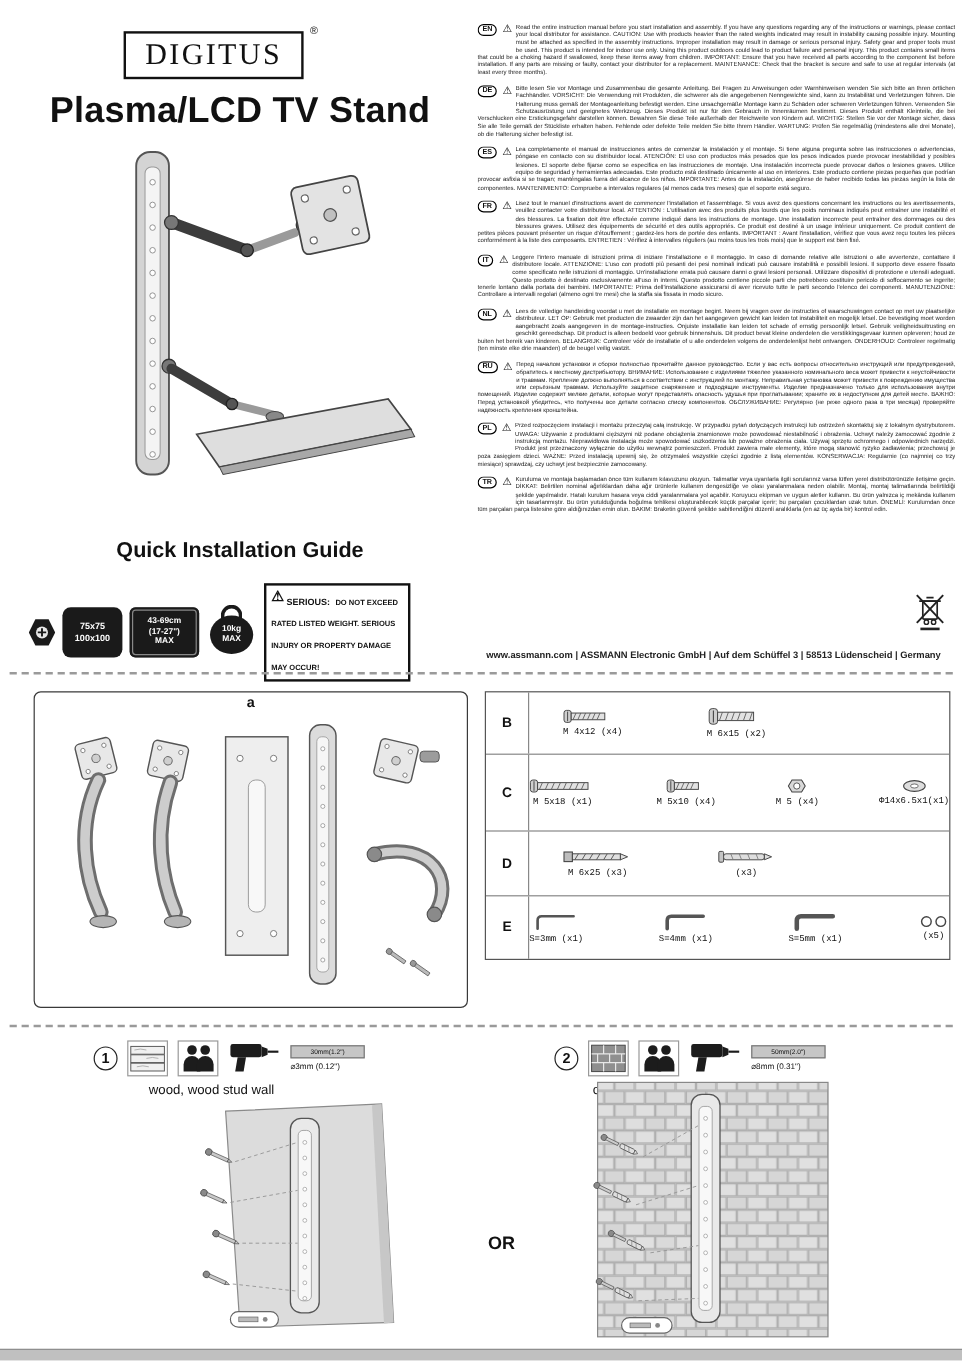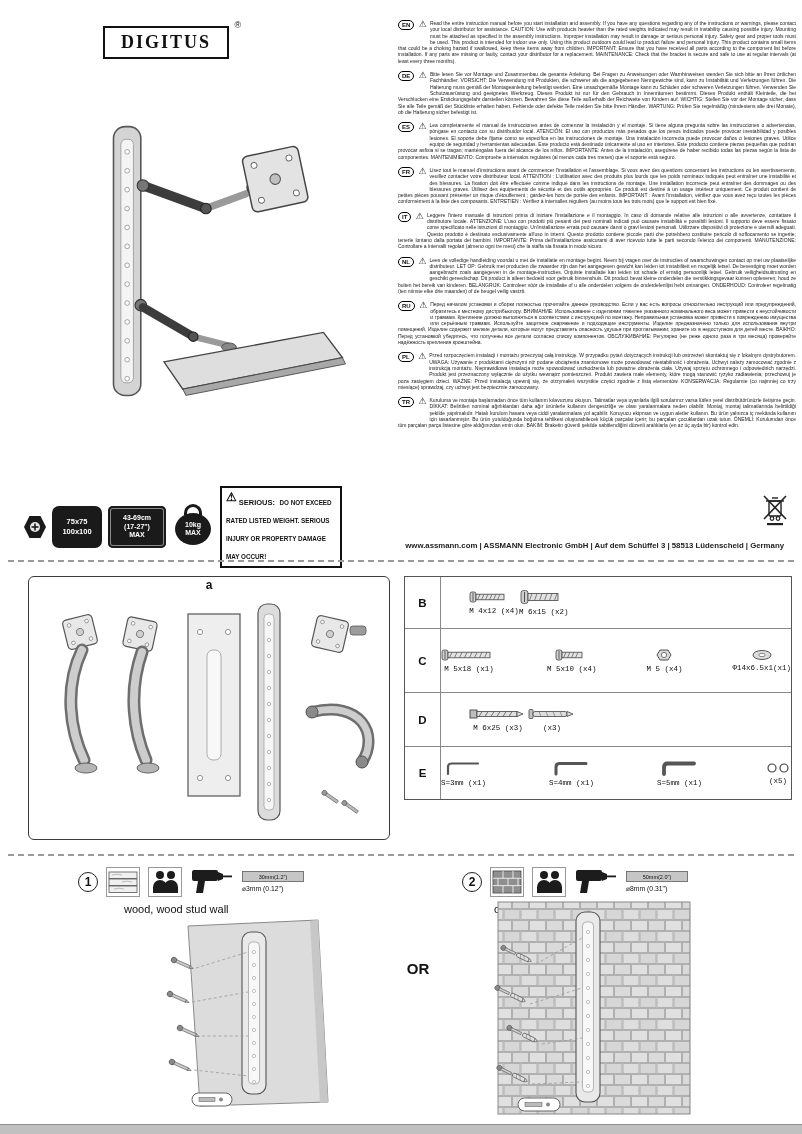--- a/index.html
+++ b/index.html
@@ -3,21 +3,21 @@
 <meta charset="utf-8">
 <style>
   * { margin:0; padding:0; box-sizing:border-box; }
   html,body { background:#ffffff; }
   .page { position:relative; width:802px; height:1134px; background:#fff;
           font-family:"Liberation Sans", sans-serif; color:#111; overflow:hidden; margin:0 auto; }
 
   
   .logo-wrap { position:absolute; left:103px; top:26px; }
   .logo-box { display:inline-block; border:2.5px solid #111; padding:4px 16px; }
-  .logo-text { font-family:"Liberation Serif", serif; font-weight:bold; font-size:18px; letter-spacing:2px; }
+  .logo-text { font-family:"Liberation Serif", serif; font-weight:normal; font-size:25px; letter-spacing:2px; }
   .logo-reg { position:absolute; right:-12px; top:-6px; font-size:9px; }
   .title { position:absolute; left:10px; top:76px; width:380px; text-align:center;
            font-size:30px; font-weight:bold; letter-spacing:0.2px; }
   .product-art { position:absolute; left:40px; top:116px; width:315px; height:330px; }
   .guide-title { position:absolute; left:10px; top:448px; width:380px; text-align:center; font-size:18px; font-weight:bold; }
   .model { position:absolute; left:10px; top:472px; width:380px; text-align:center; font-size:12px; }
 
   .badge-row { position:absolute; left:24px; top:486px; width:352px; display:flex; align-items:center; gap:6px; }
   .vesa-badge { background:#1a1a1a; color:#fff; border-radius:7px; width:50px; height:42px;
                 display:flex; flex-direction:column; align-items:center; justify-content:center;
@@ -59,55 +59,56 @@
                      font-size:12px; font-weight:bold; }
   .exploded { position:absolute; left:1px; top:15px; width:358px; height:246px; }
 
   .ptable { position:absolute; left:404px; top:576px; width:388px; border:1.3px solid #555; background:#fff; }
   .prow { display:flex; border-bottom:1px solid #888; }
   .prow:last-child { border-bottom:none; }
   .prow-b { height:52px; } .prow-c { height:64px; } .prow-d { height:54px; } .prow-e { height:52px; }
   .pletter { width:36px; border-right:1px solid #888; display:flex; align-items:center; justify-content:center;
              font-weight:bold; font-size:11.5px; }
   .pitems { flex:1; display:flex; align-items:center; }
-  .prow-b .pitems, .prow-d .pitems { padding-left:28px; }
+  .prow-b .pitems, .prow-d .pitems { gap:70px; padding-left:28px; }
   .prow-c .pitems, .prow-e .pitems { justify-content:space-between; }
   .pitem { display:flex; flex-direction:column; align-items:center; gap:3px; }
   .plabel { font-family:"Liberation Mono", monospace; font-size:7.5px; white-space:nowrap; }
 
   
   .step-head { position:absolute; display:flex; align-items:center; gap:8px; height:32px; }
   .step1 { left:78px; top:866px; } .step2 { left:462px; top:866px; }
   .step-circle { width:20px; height:20px; border:1.7px solid #222; border-radius:50%;
                  display:flex; align-items:center; justify-content:center; font-size:12px; font-weight:bold; }
   .icon-box { width:34px; height:30px; border:1px solid #999; display:flex; align-items:center; justify-content:center; background:#fff; }
   .dim-wrap { display:flex; flex-direction:column; align-items:flex-start; }
   .dim-bar { display:block; background:#c6c6c6; border:1px solid #777; font-size:5.5px;
              padding:1.5px 6px; text-align:center; min-width:62px; }
   .dim-dia { display:block; font-size:6.8px; margin-top:3px; }
   .step-caption { position:absolute; font-size:11px; color:#111; }
   .cap1 { left:124px; top:903px; } .cap2 { left:494px; top:903px; }
   .wall1 { position:absolute; left:158px; top:916px; width:185px; height:192px; }
   .wall2 { position:absolute; left:478px; top:898px; width:232px; height:224px; }
-  .or-label { position:absolute; left:388px; top:960px; width:60px; text-align:center;
+  .or-label { position:absolute; left:388px; top:1028px; width:60px; text-align:center;
               font-size:15px; font-weight:bold; }
 
   .bottom-strip { position:absolute; left:0; bottom:0; width:802px; height:10px;
                   background:#c0c0c0; border-top:1px solid #8f8f8f; }
 </style>
 </head>
 <body>
 
 <div class="page">
 
   <div class="logo-wrap">
     <span class="logo-box"><span class="logo-text">DIGITUS</span></span>
     <span class="logo-reg">®</span>
   </div>
 
+  <div class="title">Plasma/LCD TV Stand</div>
 
   <svg class="product-art" viewBox="0 0 300 310" aria-hidden="true">
 
     <rect x="70" y="8" width="26" height="256" rx="11" fill="#d4d4d4" stroke="#555" stroke-width="1.5"></rect>
     <rect x="77" y="20" width="12" height="232" rx="5" fill="#f4f4f4" stroke="#999" stroke-width="0.8"></rect>
     <g fill="#fff" stroke="#888" stroke-width="0.7">
       <circle cx="83" cy="32" r="2.2"></circle>
         <circle cx="83" cy="50" r="2.2"></circle>
         <circle cx="83" cy="68" r="2.2"></circle>
       <circle cx="83" cy="86" r="2.2"></circle>
@@ -141,20 +142,21 @@
 
     <circle cx="96" cy="178" r="5.5" fill="#777" stroke="#333" stroke-width="1"></circle>
     <line x1="98" y1="180" x2="146" y2="208" stroke="#3c3c3c" stroke-width="8" stroke-linecap="round"></line>
     <line x1="146" y1="208" x2="178" y2="216" stroke="#9a9a9a" stroke-width="6" stroke-linecap="round"></line>
     <circle cx="146" cy="208" r="4.5" fill="#555" stroke="#222" stroke-width="1"></circle>
     <ellipse cx="180" cy="218" rx="7" ry="4" fill="#888" stroke="#444" stroke-width="0.8"></ellipse>
     <polygon points="118,232 270,204 288,228 136,258" fill="#dedede" stroke="#444" stroke-width="1.3"></polygon>
     <polygon points="136,258 288,228 291,234 139,264" fill="#a8a8a8" stroke="#444" stroke-width="0.8"></polygon>
   </svg>
 
+  <div class="guide-title">Quick Installation Guide</div>
 
   <div class="badge-row">
     <svg width="22" height="24" viewBox="0 0 22 24">
       <polygon points="5.5,1 16.5,1 22,12 16.5,23 5.5,23 0,12" fill="#1a1a1a"></polygon>
       <circle cx="11" cy="12" r="5" fill="#e8e8e8"></circle>
       <line x1="7.5" y1="12" x2="14.5" y2="12" stroke="#1a1a1a" stroke-width="1.6"></line>
       <line x1="11" y1="8.5" x2="11" y2="15.5" stroke="#1a1a1a" stroke-width="1.6"></line>
     </svg>
     <div class="vesa-badge">
       <span>75x75</span>

